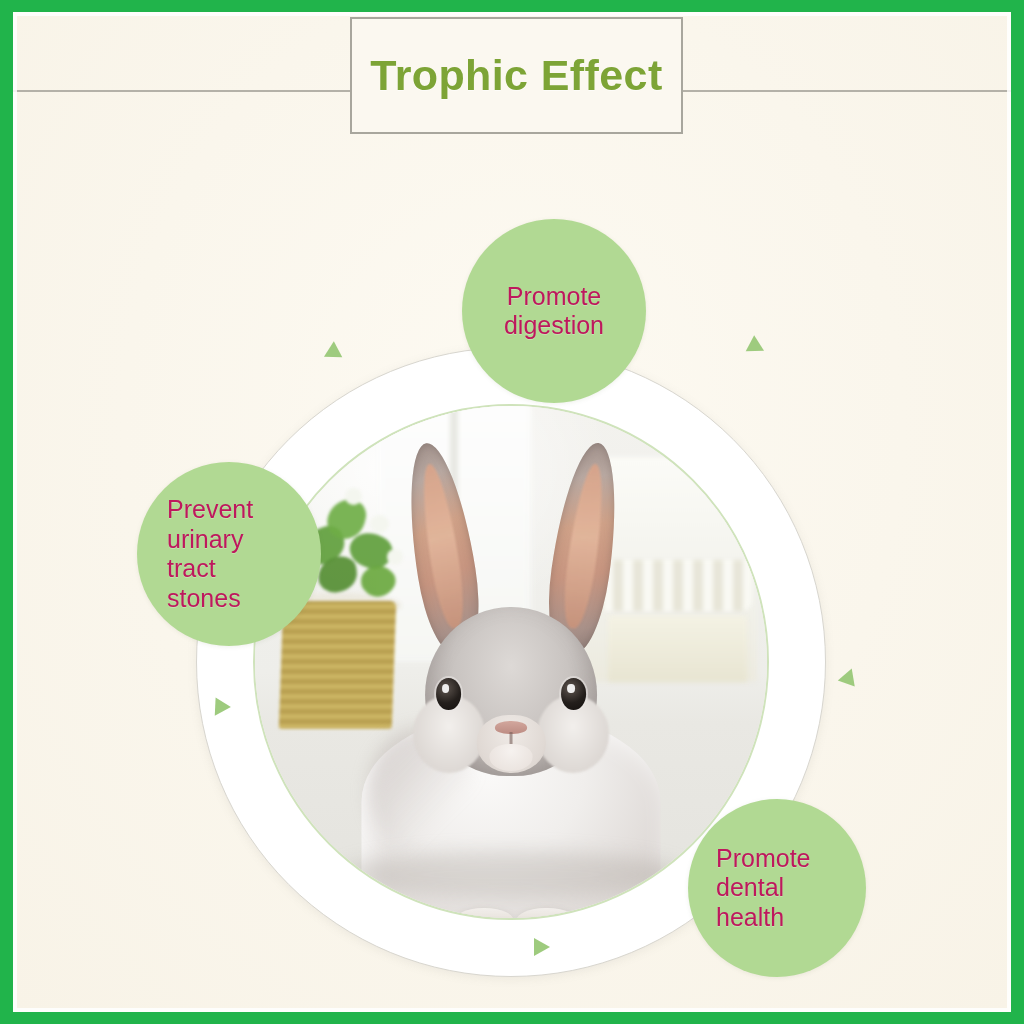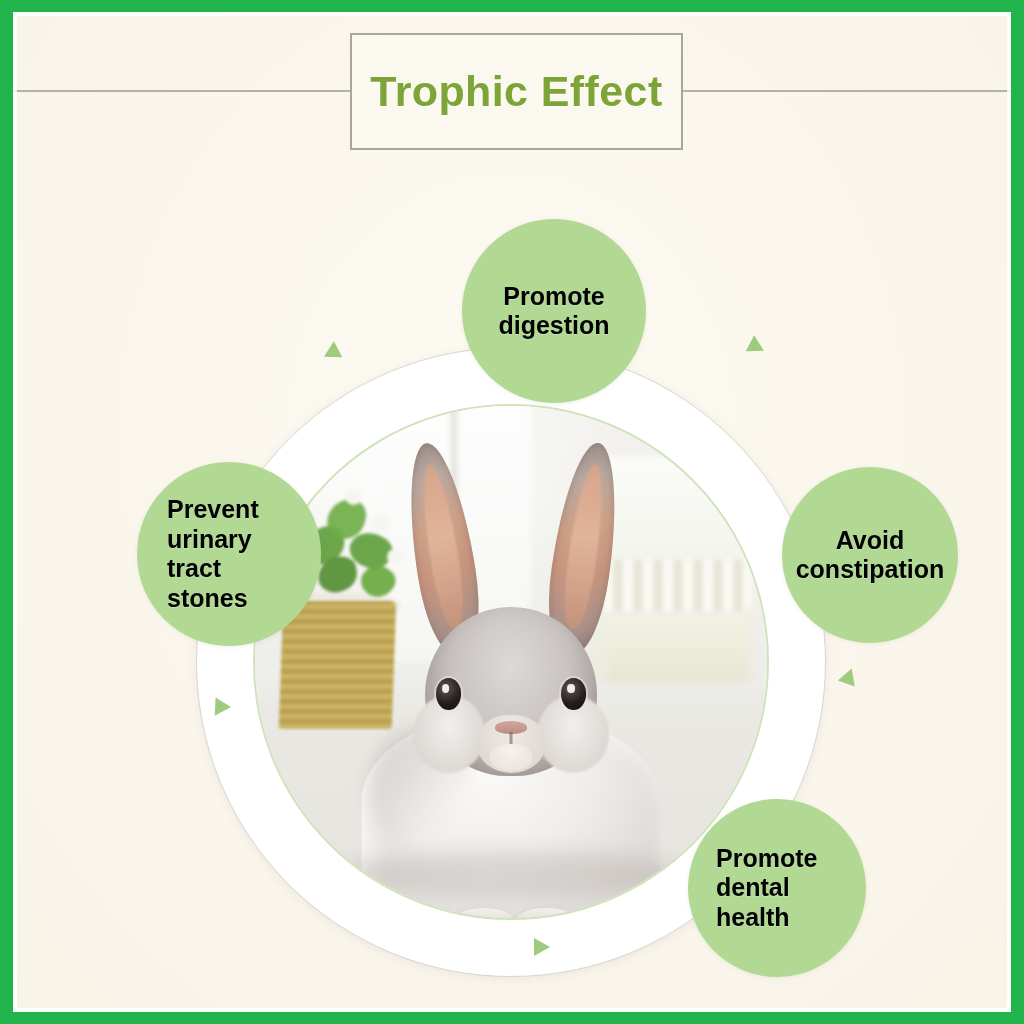--- a/index.html
+++ b/index.html
@@ -49,21 +49,21 @@
     right: 0;
     top: 78px;
     height: 2px;
     background: #b4b1a8;
     z-index: 5;
   }
 
   .title-box {
     position: absolute;
     left: 337px;
-    top: 21px;
+    top: 5px;
     width: 333px;
     height: 117px;
     border: 2px solid #a8a69d;
     background: #fbf8f0;
     z-index: 6;
     display: flex;
     align-items: center;
     justify-content: center;
   }
 
@@ -400,22 +400,22 @@
     position: absolute;
     border-radius: 50%;
     background: #b1d993;
     display: flex;
     align-items: center;
     justify-content: center;
     z-index: 30;
     box-shadow: 0 1px 4px rgba(120,140,100,0.12);
   }
   .bubble .label {
-    color: #000000;
-    font-weight: bold;
+    color: #be185d;
+    font-weight: normal;
     line-height: 1.18;
     text-shadow: 0 1px 0 rgba(255,255,255,0.25);
     white-space: pre-line;
   }
 
   #bubble-digestion  { left: 301px; top: -93px;  width: 184px; height: 184px; }
   #bubble-digestion .label  { font-size: 25px; text-align: center; }
 
   #bubble-constipation { left: 621px; top: 155px; width: 176px; height: 176px; }
   #bubble-constipation .label { font-size: 25px; text-align: center; width: 200px; }
@@ -509,24 +509,20 @@
 
       <div class="arrow" style="left:373px; top:626px; border-width:9px 16px 9px 0; border-color:transparent #9ecb7e transparent transparent; transform:rotate(180deg);"></div>
 
       <div class="arrow" style="left:50px; top:388px; border-width:9px 16px 9px 0; border-color:transparent #9ecb7e transparent transparent; transform:rotate(-58deg);"></div>
 
       <div class="bubble" id="bubble-digestion">
         <span class="label">Promote
 digestion</span>
       </div>
 
-      <div class="bubble" id="bubble-constipation">
-        <span class="label">Avoid
-constipation</span>
-      </div>
 
       <div class="bubble" id="bubble-dental">
         <span class="label">Promote
 dental
 health</span>
       </div>
 
 
       <div class="bubble" id="bubble-stones">
         <span class="label">Prevent

